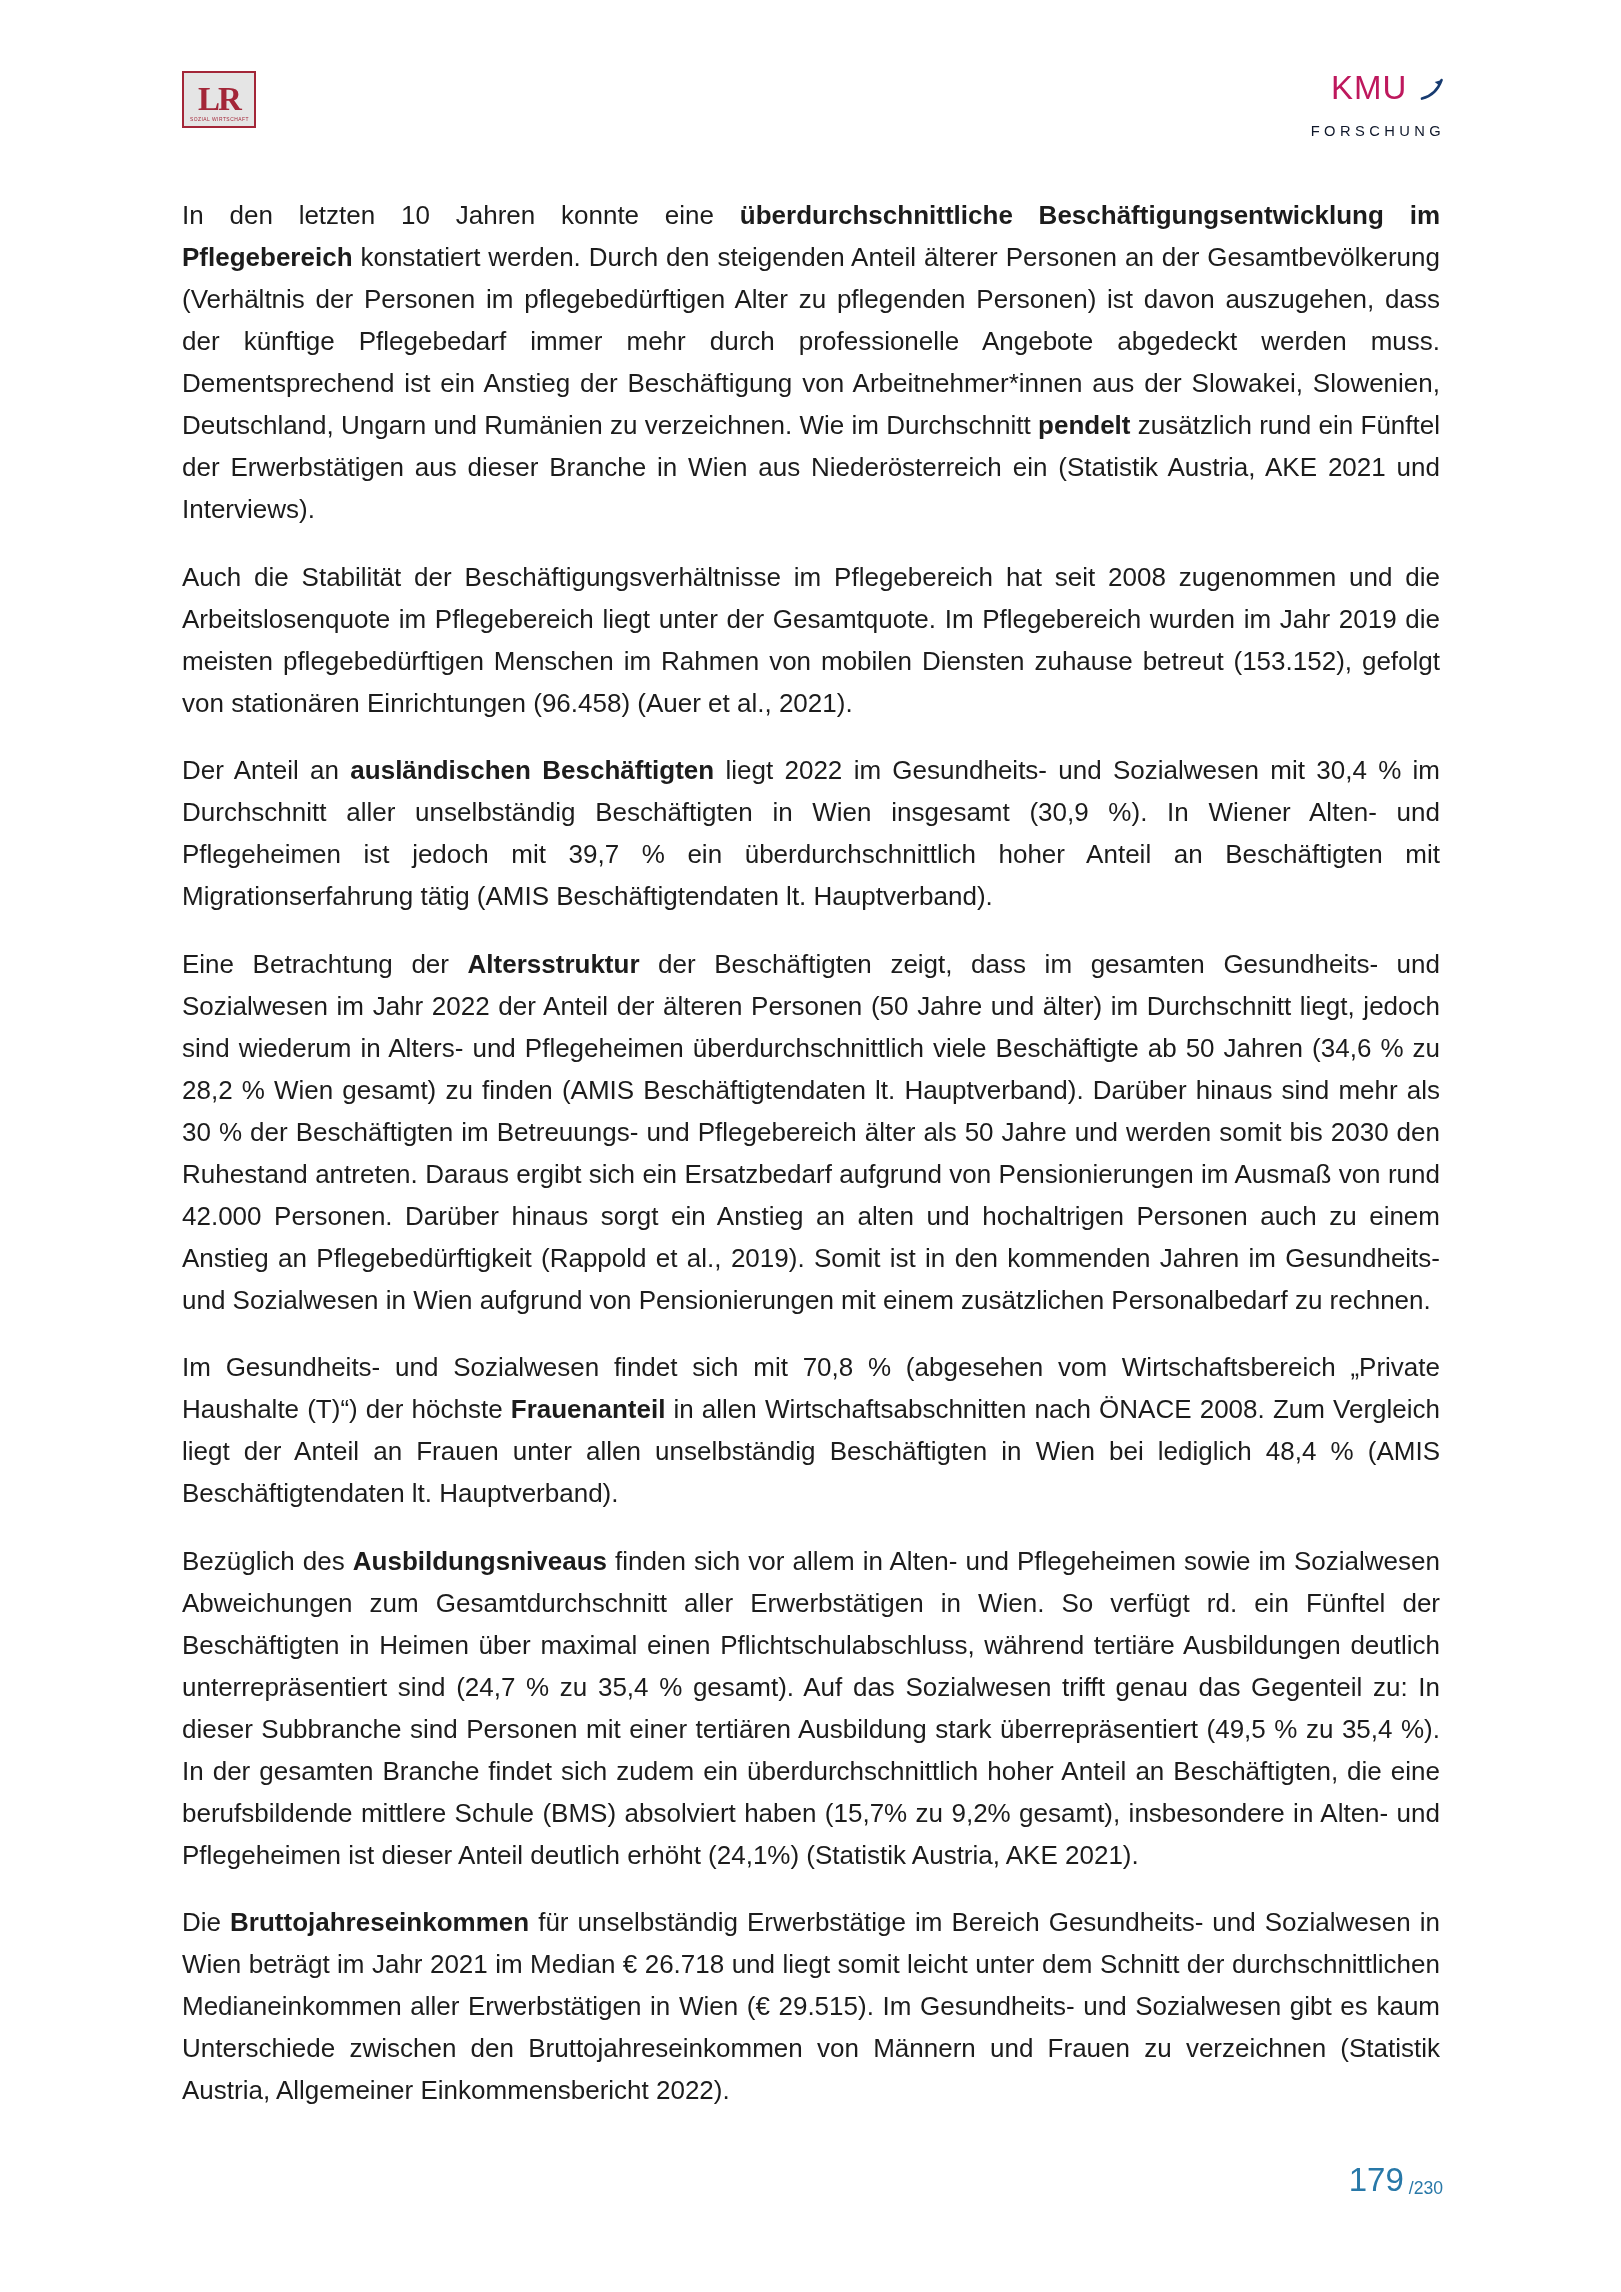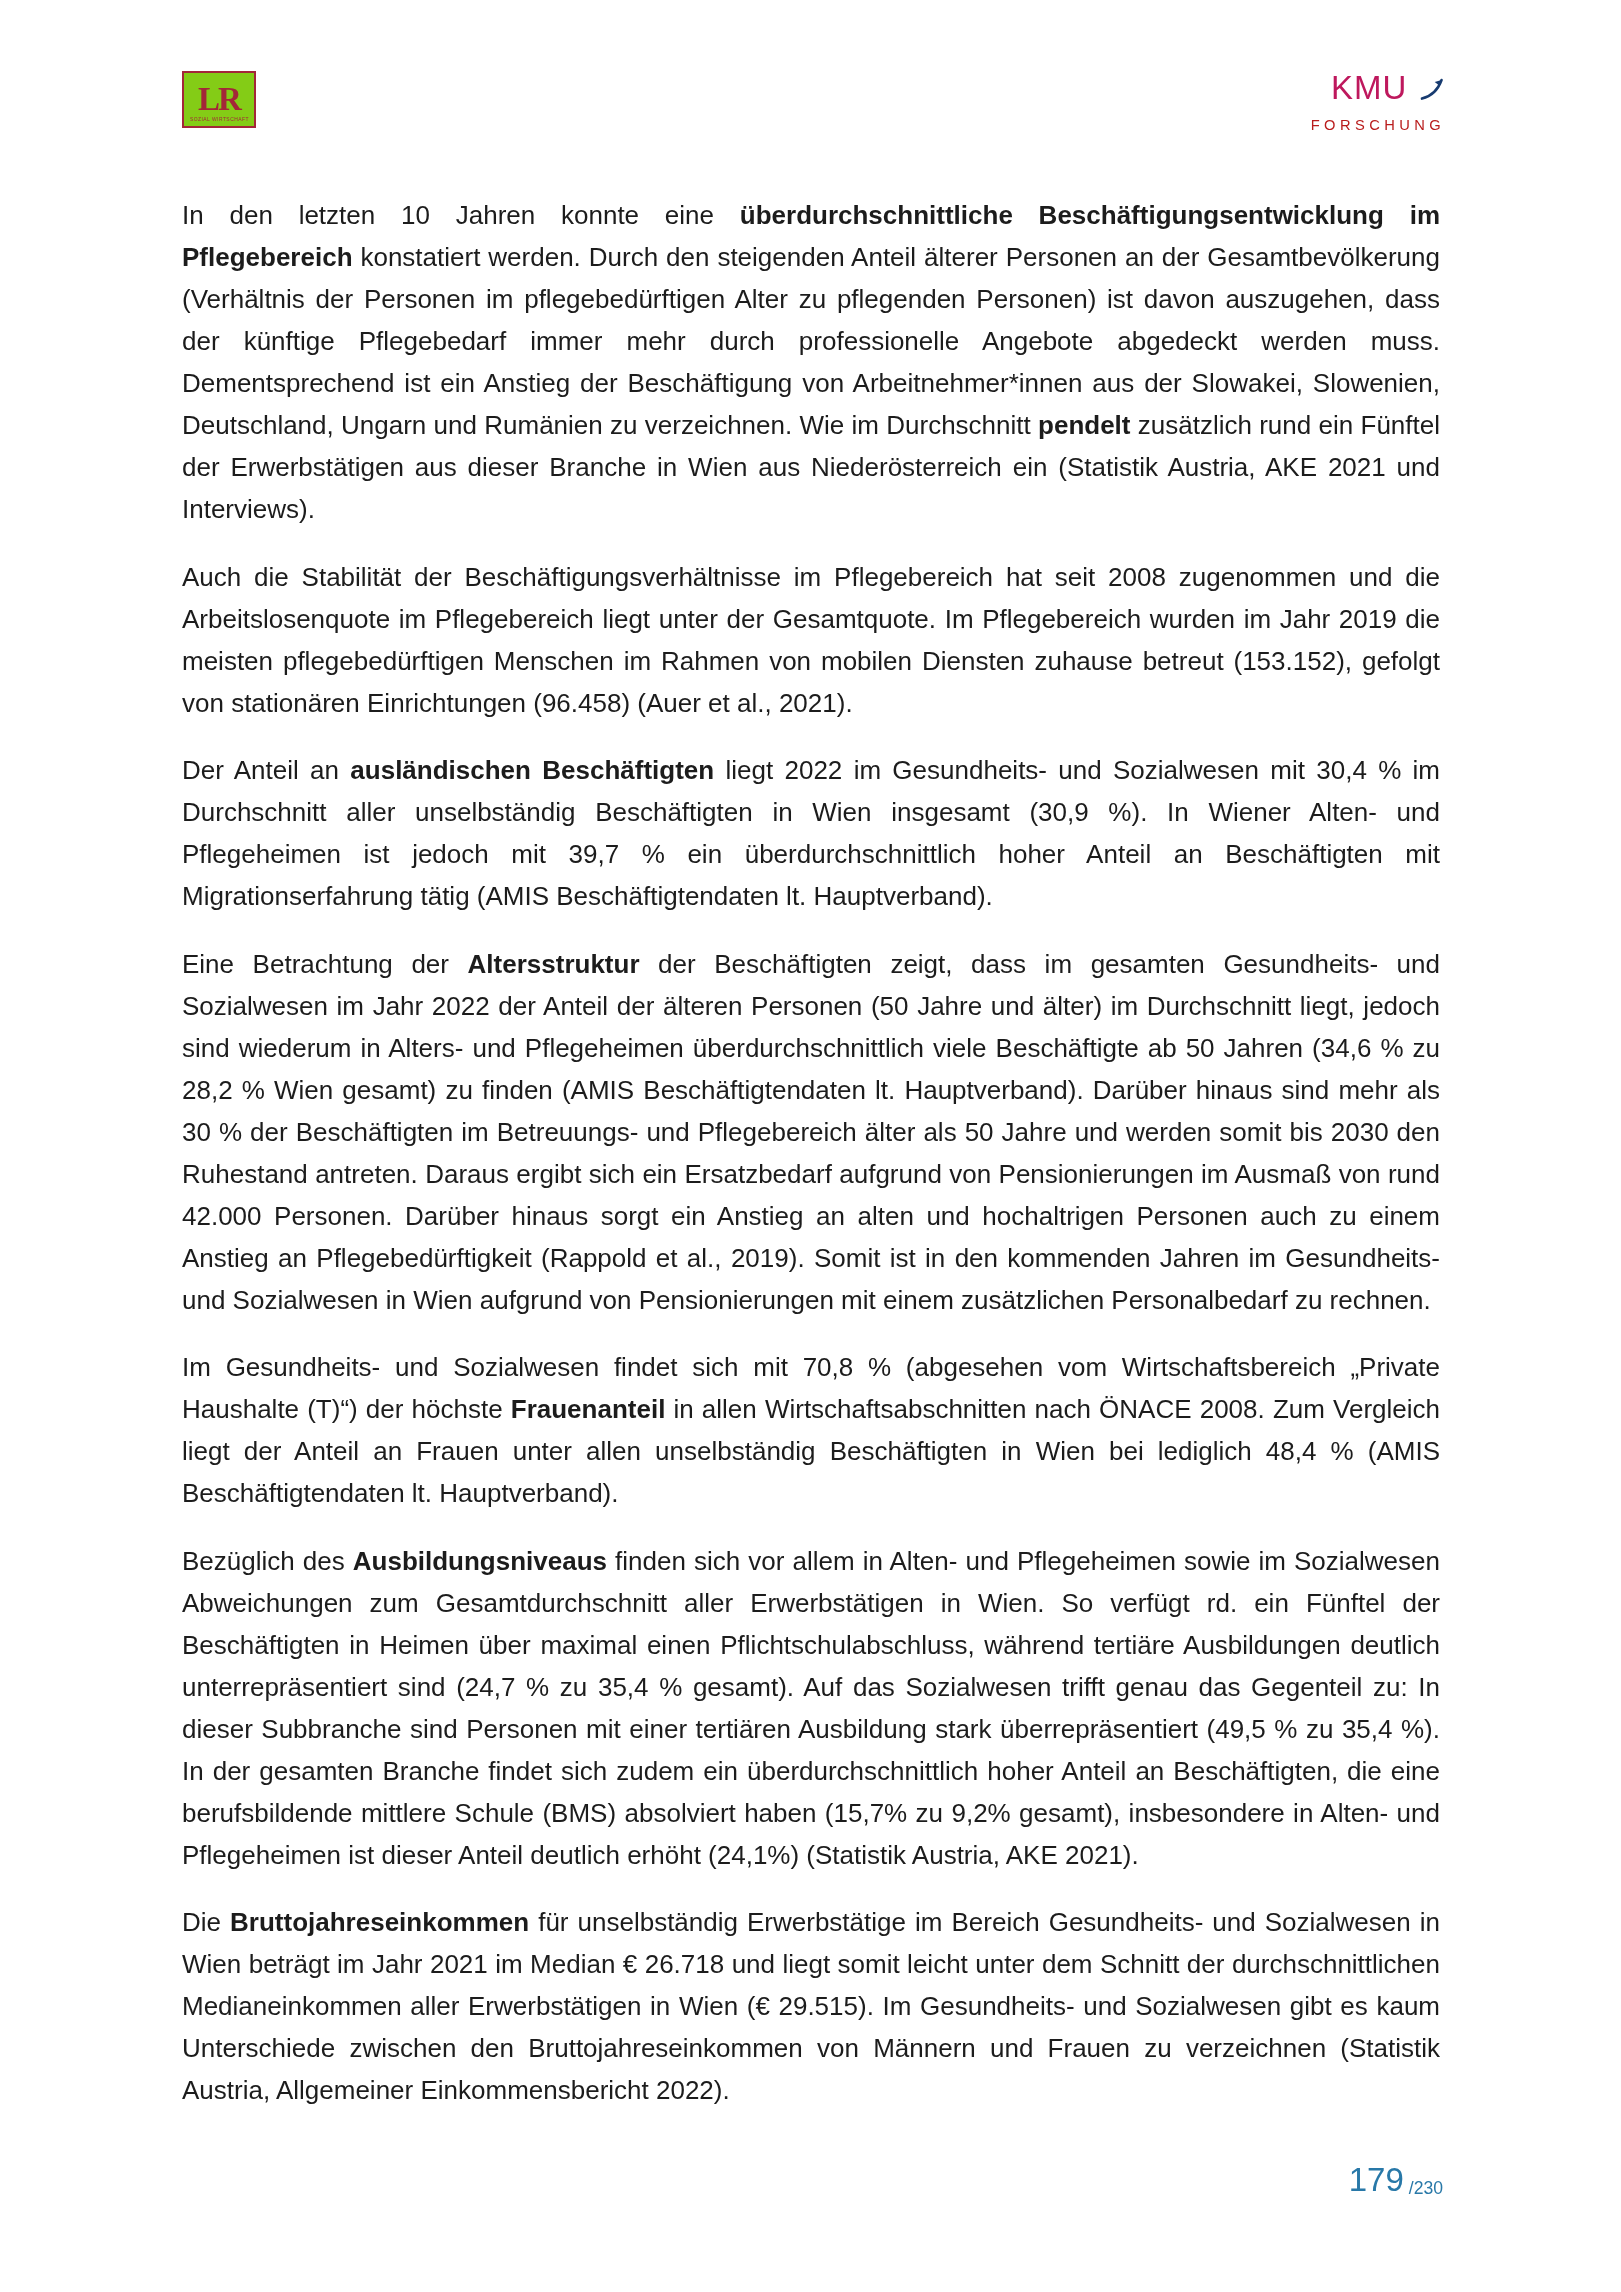--- a/index.html
+++ b/index.html
@@ -30,21 +30,21 @@
     left: 0;
     width: 1621px;
     height: 88px;
   }
   .logo-left {
     position: absolute;
     left: 182px;
     top: 0;
     width: 74px;
     height: 57px;
-    background: #84cc16;
+    background: #e5e5e5;
     border: 2.9px solid #a32638;
     box-sizing: border-box;
     display: flex;
     align-items: center;
     justify-content: center;
   }
   .logo-left .lr-mark {
     font-family: "Liberation Serif", serif;
     font-weight: bold;
     font-size: 33px;
@@ -82,22 +82,22 @@
   .logo-right .kmu .swoosh {
     display: inline-block;
     width: 25.5px;
     height: 25.5px;
     vertical-align: -3.9px;
     margin-left: 2px;
   }
   .logo-right .forschung {
     font-size: 14.7px;
     letter-spacing: 4.4px;
-    color: #b91c1c;
-    margin-top: 13px;
+    color: #0f172a;
+    margin-top: 19px;
   }
 
   
   .content {
     position: absolute;
     left: 182px;
     top: 194px;
     width: 1258px;
   }
   p.para {

